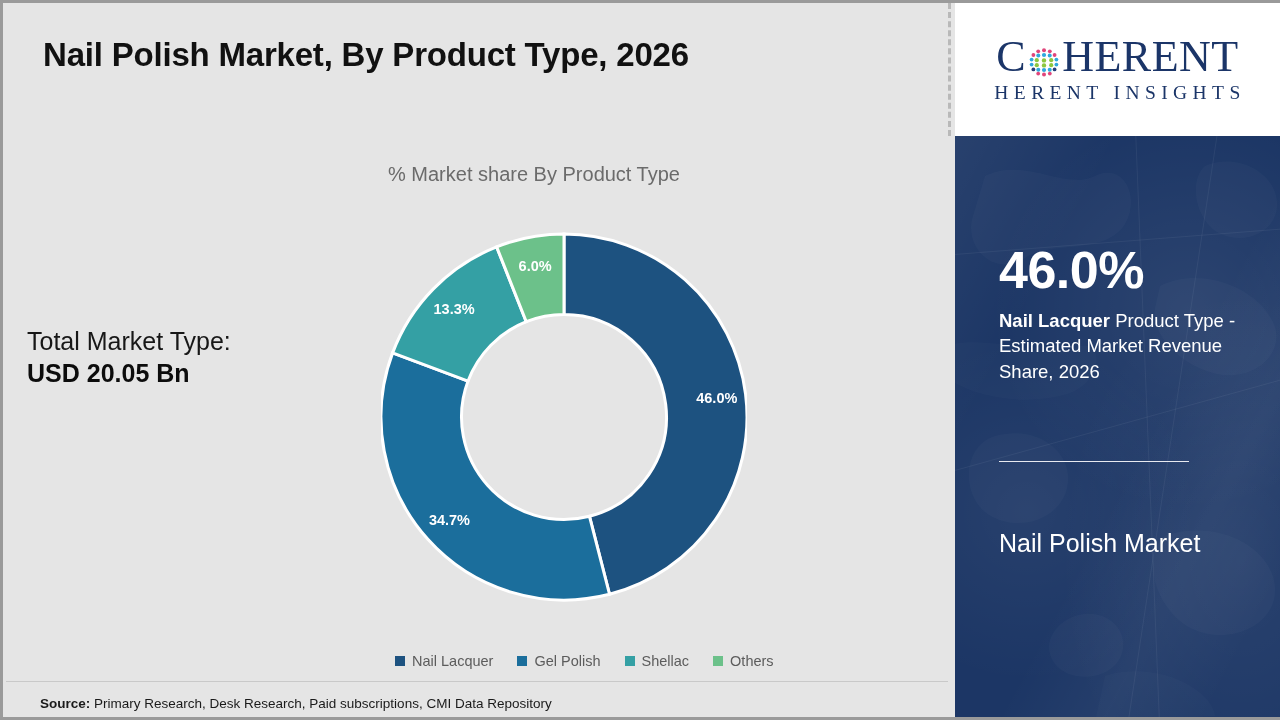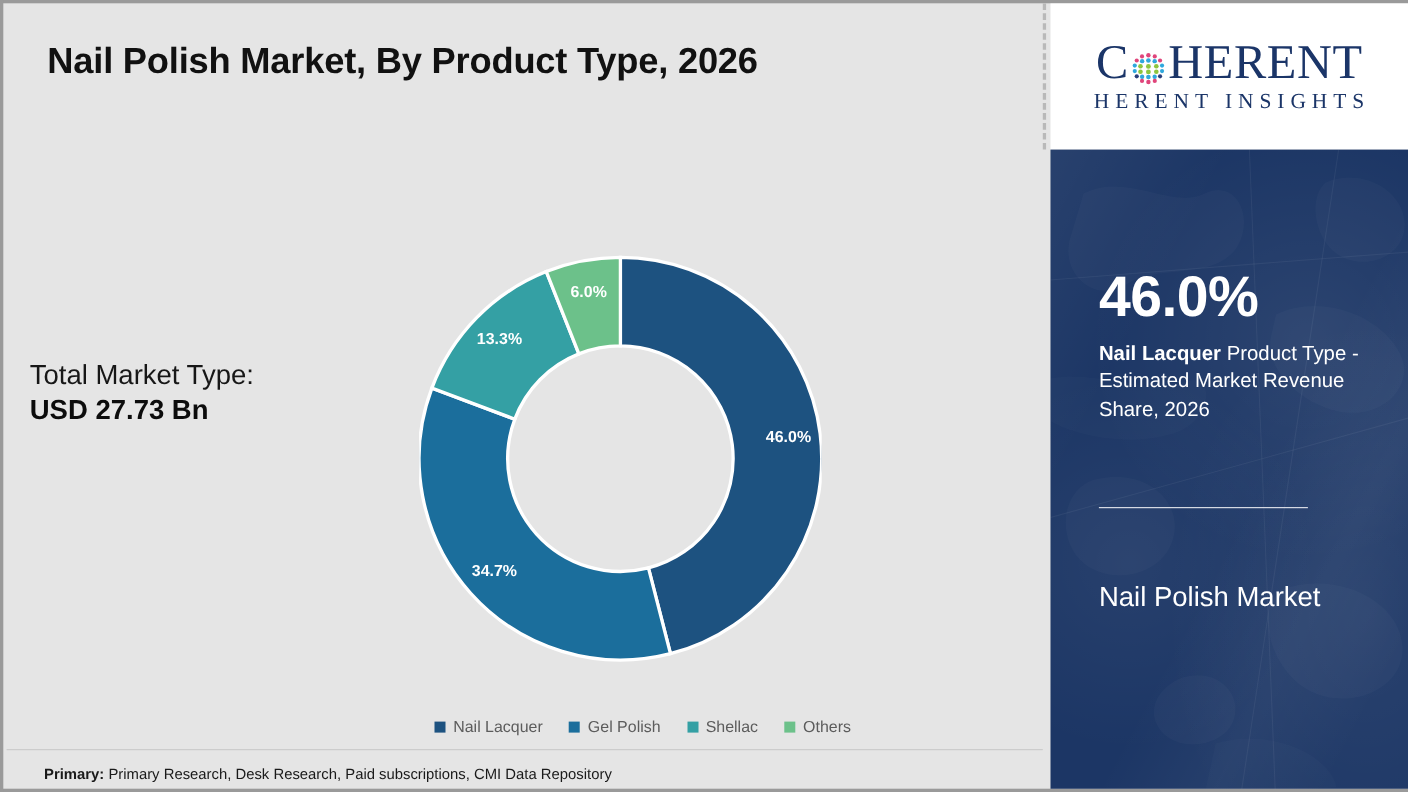--- a/index.html
+++ b/index.html
@@ -248,24 +248,25 @@
 </style>
 </head>
 <body>
 
 <div id="figure">
 
   <div id="title">Nail Polish Market, By Product Type, 2026</div>
 
   <div id="panel-divider"></div>
 
+  <div id="chart-subtitle">% Market share By Product Type</div>
 
   <div id="total-market">
     <span class="tm-label">Total Market Type:</span>
-    <span class="tm-value">USD 27.73 Bn</span>
+    <span class="tm-value">USD 20.05 Bn</span>
   </div>
 
   <div id="donut-wrap">
     <svg id="donut-svg" width="366" height="372" viewBox="0 0 366 372">
       <g id="donut-slices">
           <path d="M 183 3 A 183 183 0 0 1 228.51024935116845 363.2507184865395 L 208.48573963665433 285.2604023524621 A 102.48 102.48 0 0 0 183 83.52 Z" fill="#1d5280" stroke="#ffffff" stroke-width="3"></path>
           <path d="M 228.51024935116845 363.2507184865395 A 183 183 0 0 1 11.611370725080803 121.85221940499956 L 87.02236760604525 150.07724286679974 A 102.48 102.48 0 0 0 208.48573963665433 285.2604023524621 Z" fill="#1b6e9c" stroke="#ffffff" stroke-width="3"></path>
           <path d="M 11.611370725080803 121.85221940499956 A 183 183 0 0 1 115.63320685870396 15.850903082449975 L 145.2745958408742 90.71650572617199 A 102.48 102.48 0 0 0 87.02236760604525 150.07724286679974 Z" fill="#34a0a4" stroke="#ffffff" stroke-width="3"></path>
           <path d="M 115.63320685870396 15.850903082449975 A 183 183 0 0 1 182.99999999999997 3 L 182.99999999999997 83.52 A 102.48 102.48 0 0 0 145.2745958408742 90.71650572617199 Z" fill="#6cc18a" stroke="#ffffff" stroke-width="3"></path>
         </g>
@@ -292,21 +293,21 @@
         <span class="legend-text">Shellac</span>
       </div>
       <div class="legend-item">
         <span class="legend-swatch" style="background: rgb(108, 193, 138);"></span>
         <span class="legend-text">Others</span>
       </div>
     </div>
 
   <div id="footer-rule"></div>
   <div id="source">
-    <span class="src-strong">Primary:</span><span> Primary Research, Desk Research, Paid subscriptions, CMI Data Repository</span>
+    <span class="src-strong">Source:</span><span> Primary Research, Desk Research, Paid subscriptions, CMI Data Repository</span>
   </div>
 
   <div id="right-col">
 
     <div id="logo-box">
       <div id="logo-wordmark">
         <span>C</span>
         <span id="logo-globe">
           <svg width="34" height="34" viewBox="0 0 34 34" aria-hidden="true">
             <g>

